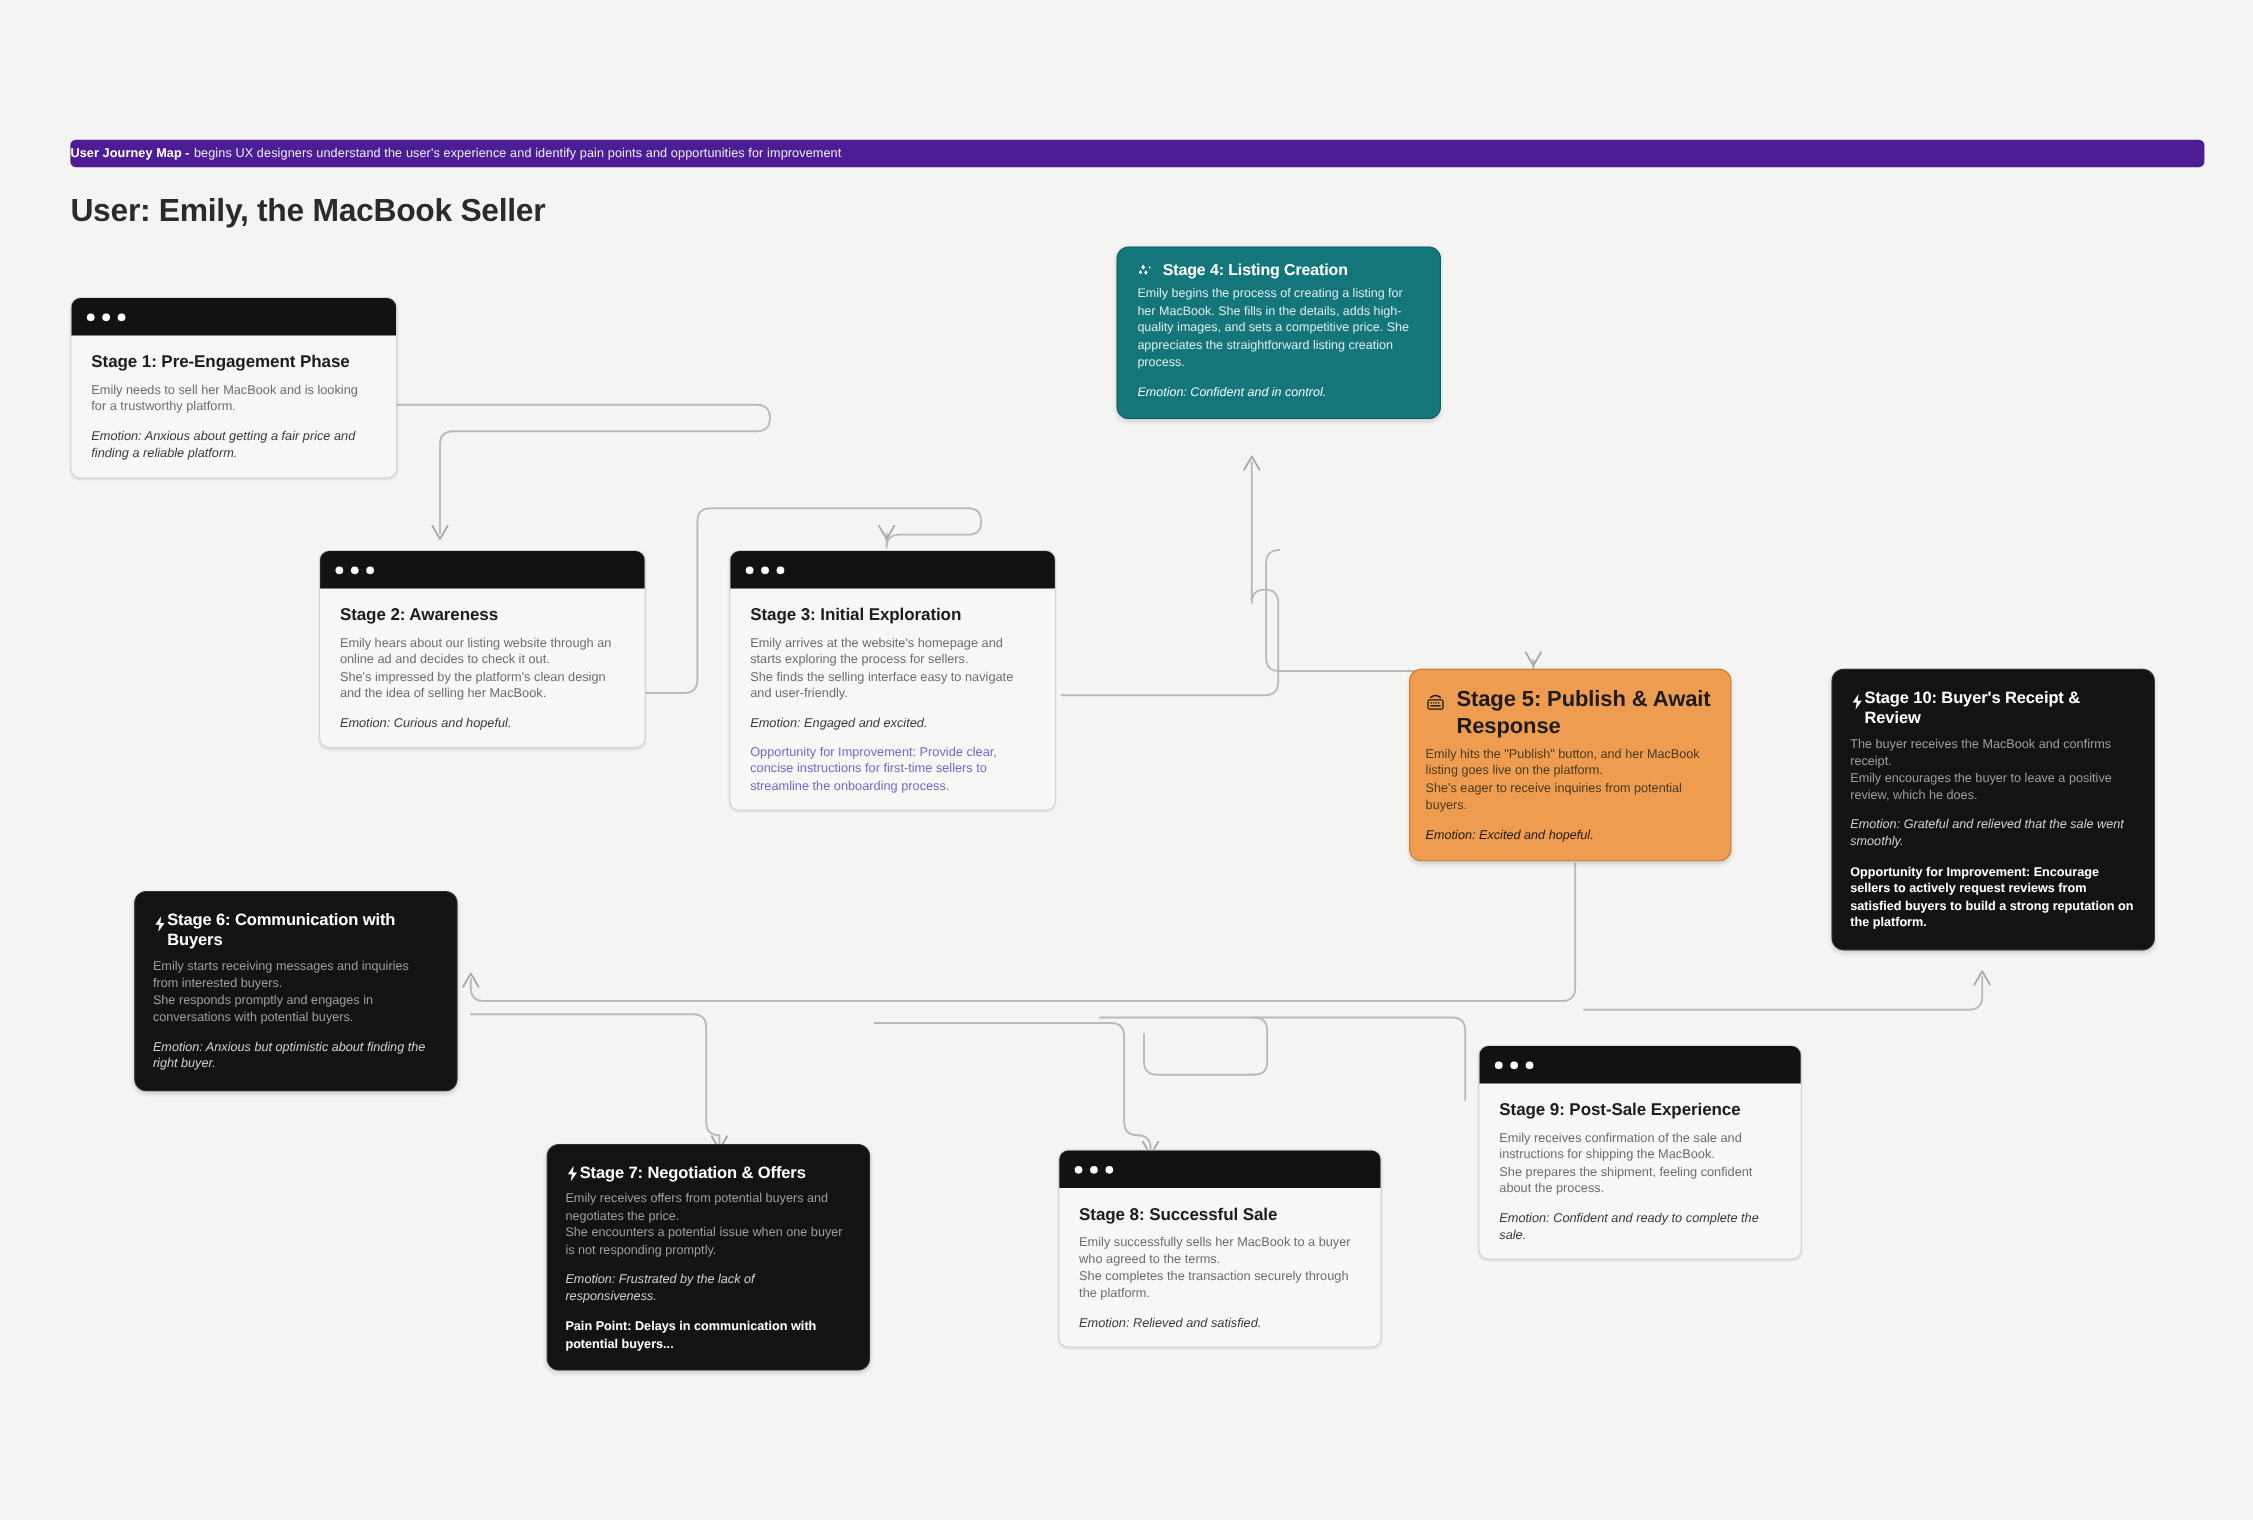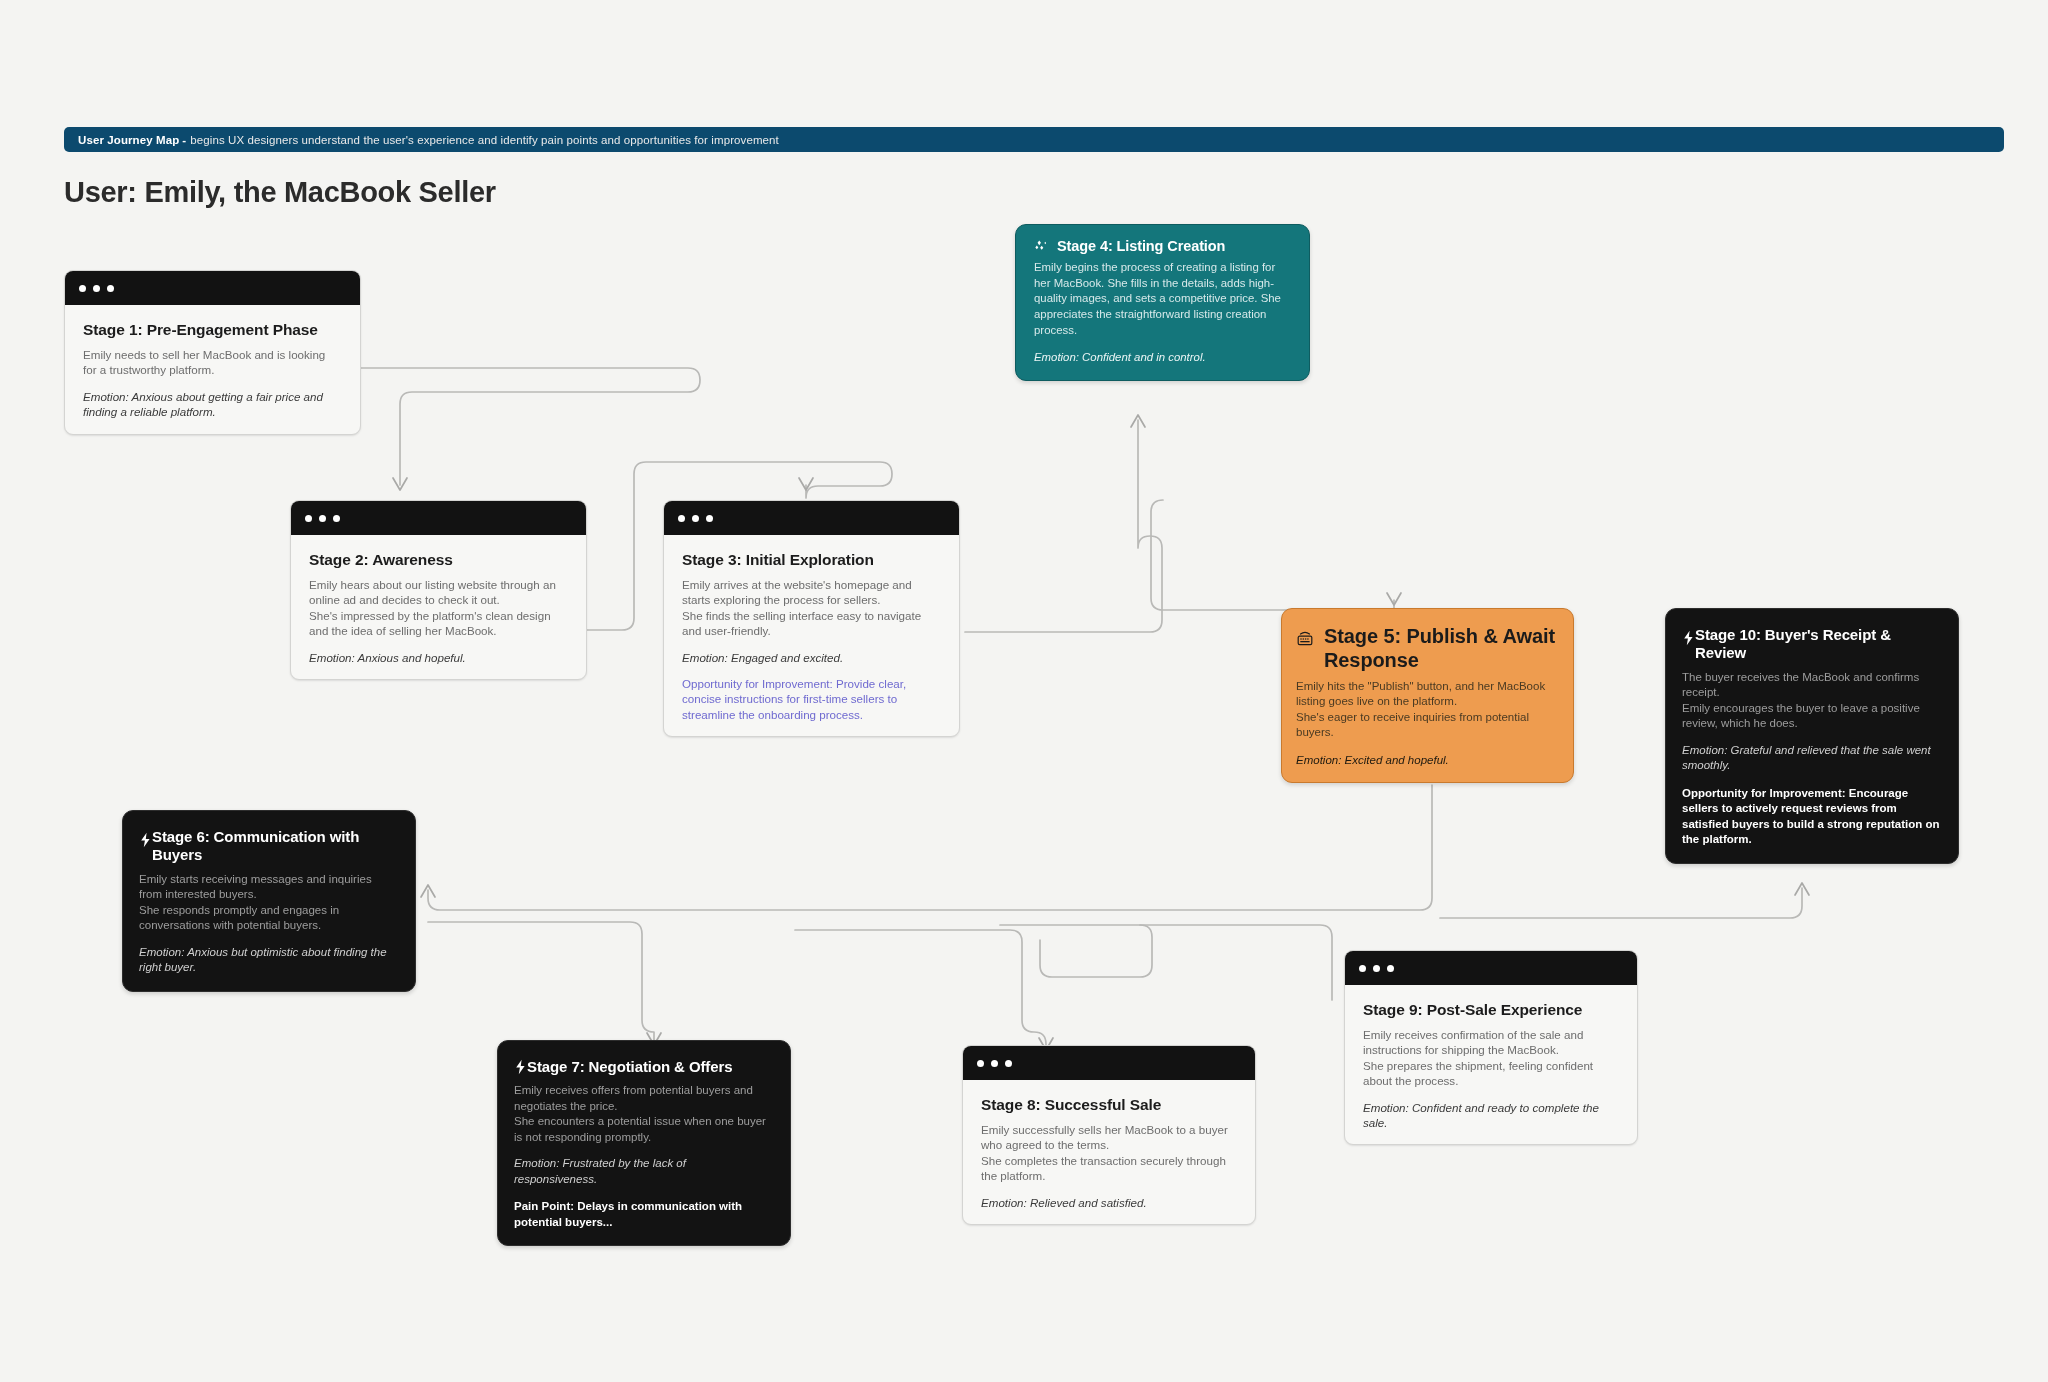--- a/index.html
+++ b/index.html
@@ -9,22 +9,22 @@
     background:#f4f4f2;
     font-family:"Liberation Sans","DejaVu Sans",sans-serif;
     position:relative;overflow:hidden;
     -webkit-font-smoothing:antialiased;
   }
   #canvas{position:absolute;inset:0;}
 
   
   .banner{
     position:absolute;left:64px;top:127px;width:1940px;height:25px;
-    background:#0c4a6e;border-radius:5px;
-    display:flex;align-items:center;padding-left:14px;box-sizing:border-box;
+    background:#4c1d95;border-radius:5px;
+    display:flex;align-items:center;padding-left:0;box-sizing:border-box;
     color:#e9e9e9;font-size:11.5px;letter-spacing:.1px;white-space:nowrap;
   }
   .banner b{font-weight:700;color:#fff;margin-right:3px;}
   .banner .dash{margin-right:4px;color:#fff;font-weight:700;}
 
   .page-title{
     position:absolute;left:64px;top:176px;
     font-size:29px;font-weight:700;color:#2b2b2b;letter-spacing:-.3px;
   }
 
@@ -144,21 +144,21 @@
 
   <div class="card win" id="stage-2" style="left:290px;top:500px;width:297px;">
     <div class="titlebar">
       <i></i>
       <i></i>
       <i></i>
     </div>
     <div class="body">
       <h3>Stage 2: Awareness</h3>
       <p>Emily hears about our listing website through an online ad and decides to check it out.<br>She's impressed by the platform's clean design and the idea of selling her MacBook.</p>
-      <p class="em">Emotion: Anxious and hopeful.</p>
+      <p class="em">Emotion: Curious and hopeful.</p>
     </div>
   </div>
 
   <div class="card win" id="stage-3" style="left:663px;top:500px;width:297px;">
     <div class="titlebar">
       <i></i>
       <i></i>
       <i></i>
     </div>
     <div class="body">

